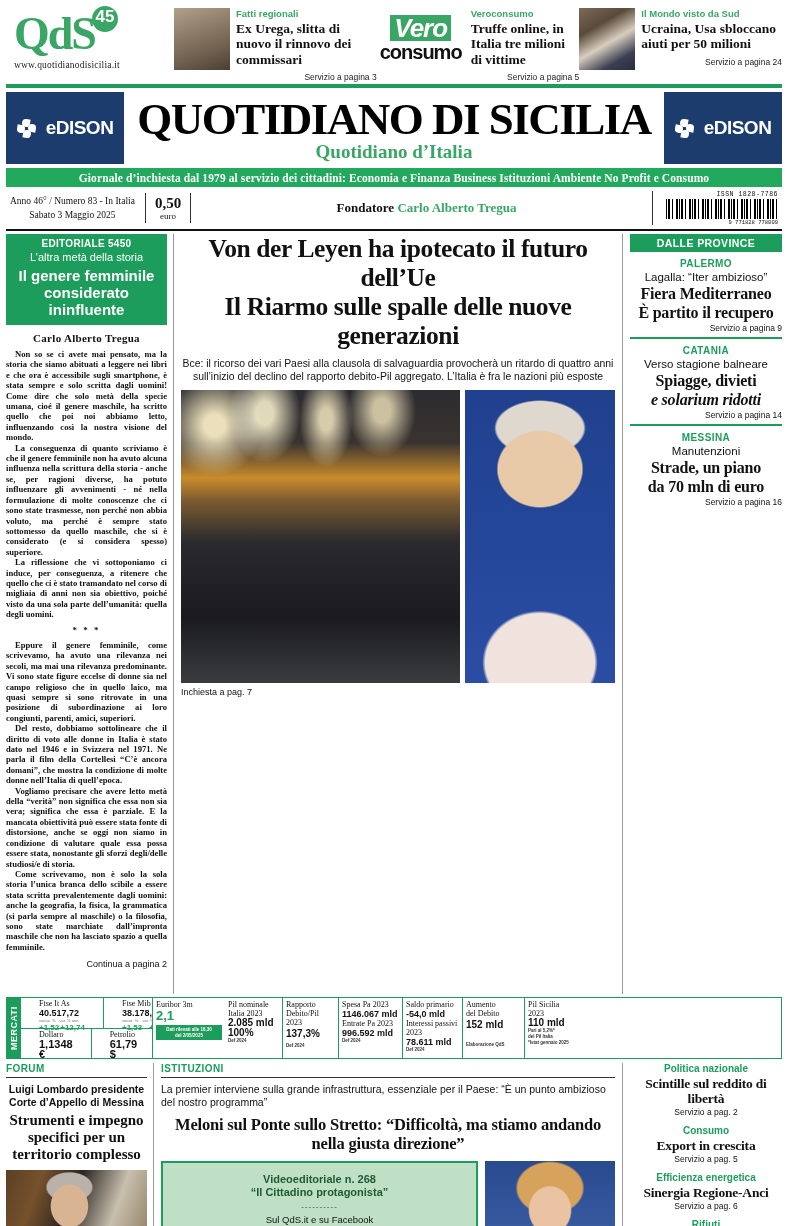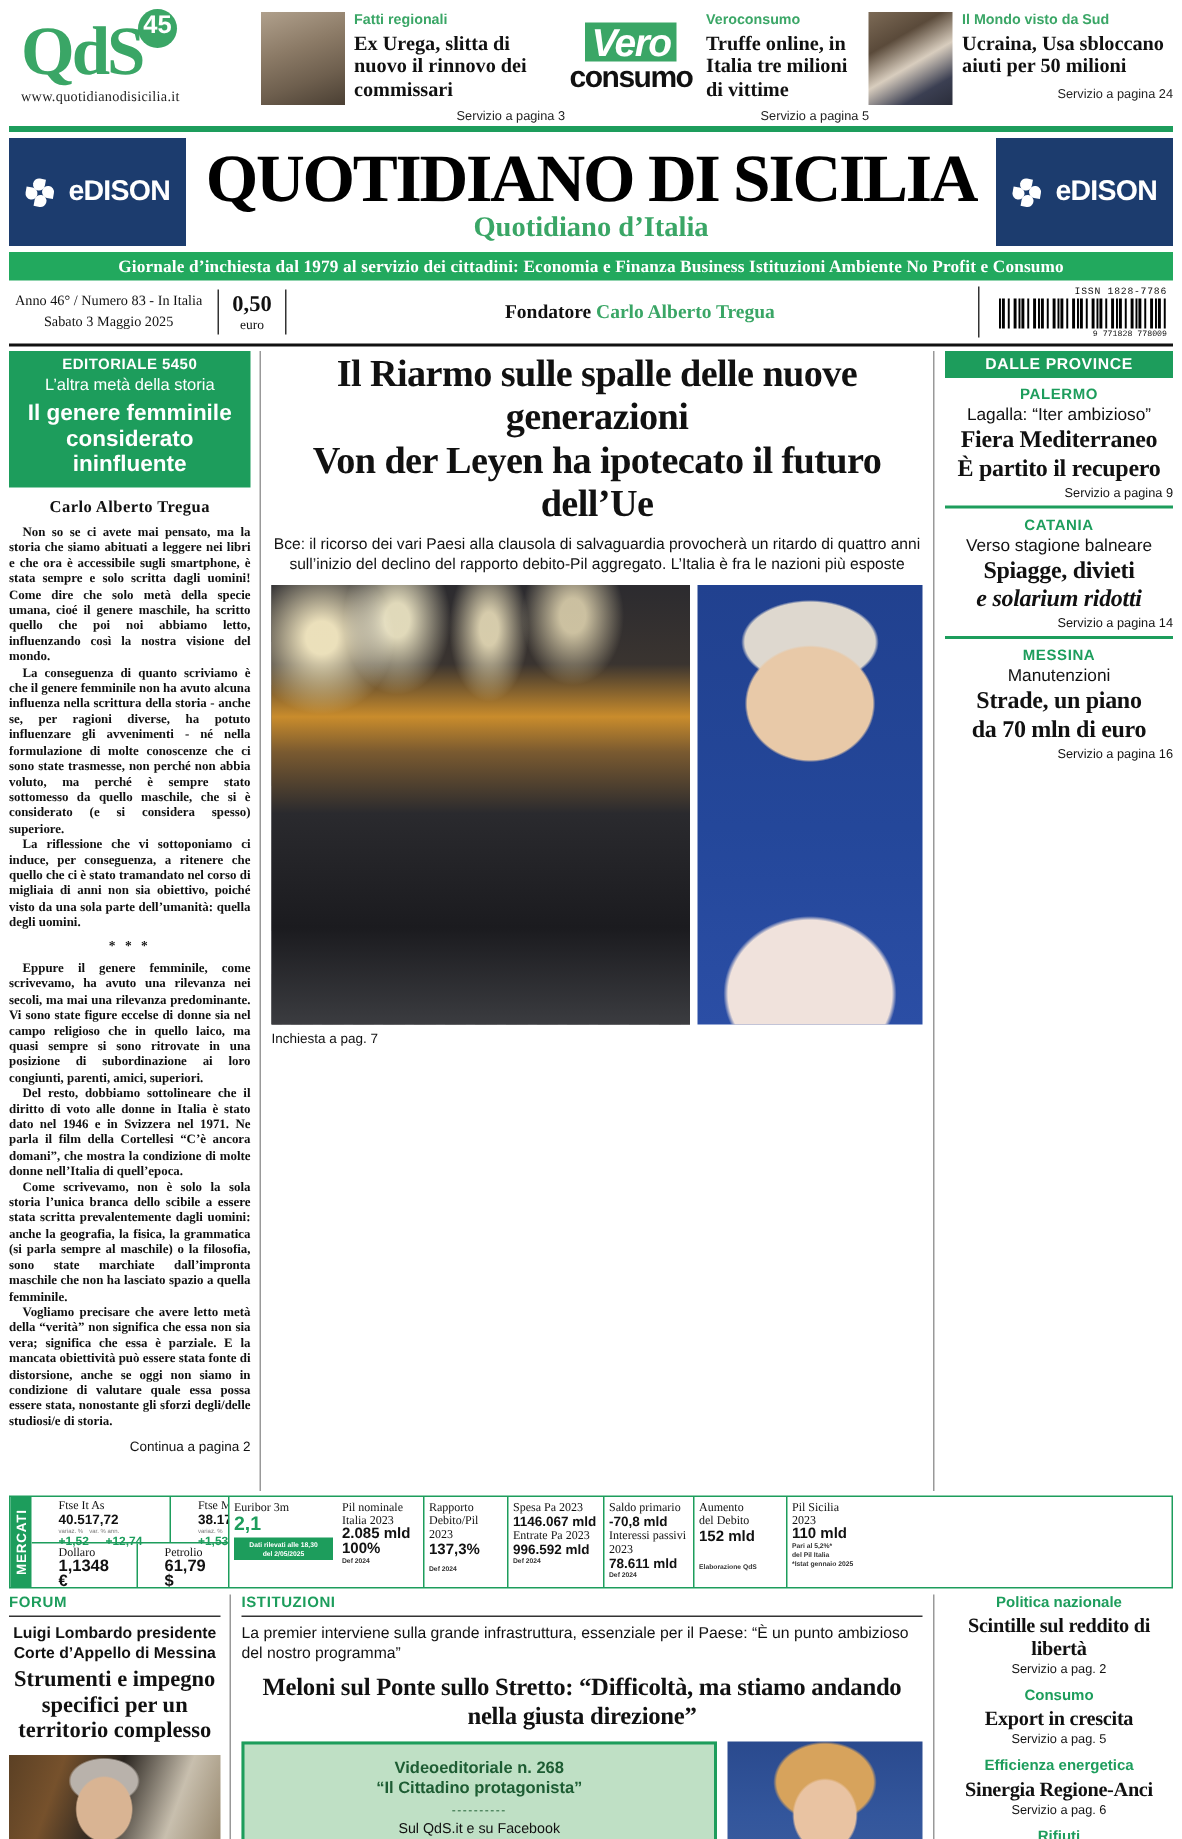--- a/index.html
+++ b/index.html
@@ -426,29 +426,29 @@
         <div class="edit-title">Il genere femminile considerato ininfluente</div>
       </div>
       <div class="edit-author">Carlo Alberto Tregua</div>
       <div class="edit-body">
         <p>Non so se ci avete mai pensato, ma la storia che siamo abituati a leggere nei libri e che ora è accessibile sugli smartphone, è stata sempre e solo scritta dagli uomini! Come dire che solo metà della specie umana, cioé il genere maschile, ha scritto quello che poi noi abbiamo letto, influenzando così la nostra visione del mondo.</p>
         <p>La conseguenza di quanto scriviamo è che il genere femminile non ha avuto alcuna influenza nella scrittura della storia - anche se, per ragioni diverse, ha potuto influenzare gli avvenimenti - né nella formulazione di molte conoscenze che ci sono state trasmesse, non perché non abbia voluto, ma perché è sempre stato sottomesso da quello maschile, che si è considerato (e si considera spesso) superiore.</p>
         <p>La riflessione che vi sottoponiamo ci induce, per conseguenza, a ritenere che quello che ci è stato tramandato nel corso di migliaia di anni non sia obiettivo, poiché visto da una sola parte dell’umanità: quella degli uomini.</p>
         <div class="stars">* * *</div>
         <p>Eppure il genere femminile, come scrivevamo, ha avuto una rilevanza nei secoli, ma mai una rilevanza predominante. Vi sono state figure eccelse di donne sia nel campo religioso che in quello laico, ma quasi sempre si sono ritrovate in una posizione di subordinazione ai loro congiunti, parenti, amici, superiori.</p>
         <p>Del resto, dobbiamo sottolineare che il diritto di voto alle donne in Italia è stato dato nel 1946 e in Svizzera nel 1971. Ne parla il film della Cortellesi “C’è ancora domani”, che mostra la condizione di molte donne nell’Italia di quell’epoca.</p>
+        <p>Vogliamo precisare che avere letto metà della “verità” non significa che essa non sia vera; significa che essa è parziale. E la mancata obiettività può essere stata fonte di distorsione, anche se oggi non siamo in condizione di valutare quale essa possa essere stata, nonostante gli sforzi degli/delle studiosi/e di storia.</p>
         <p>Come scrivevamo, non è solo la sola storia l’unica branca dello scibile a essere stata scritta prevalentemente dagli uomini: anche la geografia, la fisica, la grammatica (si parla sempre al maschile) o la filosofia, sono state marchiate dall’impronta maschile che non ha lasciato spazio a quella femminile.</p>
-        <p>Vogliamo precisare che avere letto metà della “verità” non significa che essa non sia vera; significa che essa è parziale. E la mancata obiettività può essere stata fonte di distorsione, anche se oggi non siamo in condizione di valutare quale essa possa essere stata, nonostante gli sforzi degli/delle studiosi/e di storia.</p>
       </div>
       <div class="cont-ref">Continua a pagina 2</div>
     </div>
 
     <div class="col-main">
+      <div class="main-head">Von der Leyen ha ipotecato il futuro dell’Ue</div>
       <div class="main-head">Il Riarmo sulle spalle delle nuove generazioni</div>
-      <div class="main-head">Von der Leyen ha ipotecato il futuro dell’Ue</div>
       <div class="main-dek">Bce: il ricorso dei vari Paesi alla clausola di salvaguardia provocherà un ritardo di quattro anni sull’inizio del declino del rapporto debito-Pil aggregato. L’Italia è fra le nazioni più esposte</div>
       <div class="photos">
         <div class="photo-guns"></div>
         <div class="photo-vdl"></div>
       </div>
       <div class="photo-cap">Inchiesta a pag. 7</div>
     </div>
 
     <div class="col-right">
       <div class="prov-head">DALLE PROVINCE</div>
@@ -486,21 +486,21 @@
 
     <div class="mk-cell mk-vsep" style="width:132px;flex:0 0 132px;padding:0;">
       <div class="mk-row2">
         <div class="mk-vsep">
           <div class="mk-name">Ftse It As</div>
           <div class="mk-val">40.517,72</div>
           <div style="display:flex;gap:4px;">
             <div class="mk-tiny">variaz. %</div>
             <div class="mk-tiny">var. % ann.</div>
           </div>
-          <div style="display:flex;gap:11px;">
+          <div style="display:flex;gap:1px;">
             <div class="mk-chg">+1,52</div>
             <div class="mk-chg">+12,74</div>
           </div>
         </div>
         <div>
           <div class="mk-name">Ftse Mib</div>
           <div class="mk-val">38.178,72</div>
           <div style="display:flex;gap:4px;">
             <div class="mk-tiny">variaz. %</div>
             <div class="mk-tiny">var. % ann.</div>
@@ -552,21 +552,21 @@
     <div class="mk-cell mk-vsep" style="width:64px;flex:0 0 64px;">
       <div class="mk-name">Spesa Pa 2023</div>
       <div class="mk-val" style="font-size:9px;">1146.067 mld</div>
       <div class="mk-name">Entrate Pa 2023</div>
       <div class="mk-val" style="font-size:9px;">996.592 mld</div>
       <div class="mk-src">Def 2024</div>
     </div>
 
     <div class="mk-cell mk-vsep" style="width:60px;flex:0 0 60px;">
       <div class="mk-name">Saldo primario</div>
-      <div class="mk-val" style="font-size:9px;">-70,8 mld</div>
+      <div class="mk-val" style="font-size:9px;">-54,0 mld</div>
       <div class="mk-name">Interessi passivi 2023</div>
       <div class="mk-val" style="font-size:9px;">78.611 mld</div>
       <div class="mk-src">Def 2024</div>
     </div>
 
     <div class="mk-cell mk-vsep" style="width:62px;flex:0 0 62px;">
       <div class="mk-name">Aumento</div>
       <div class="mk-name">del Debito</div>
       <div class="mk-val" style="font-size:10px;margin-top:2px;">152 mld</div>
       <div class="mk-src" style="margin-top:12px;">Elaborazione QdS</div>

